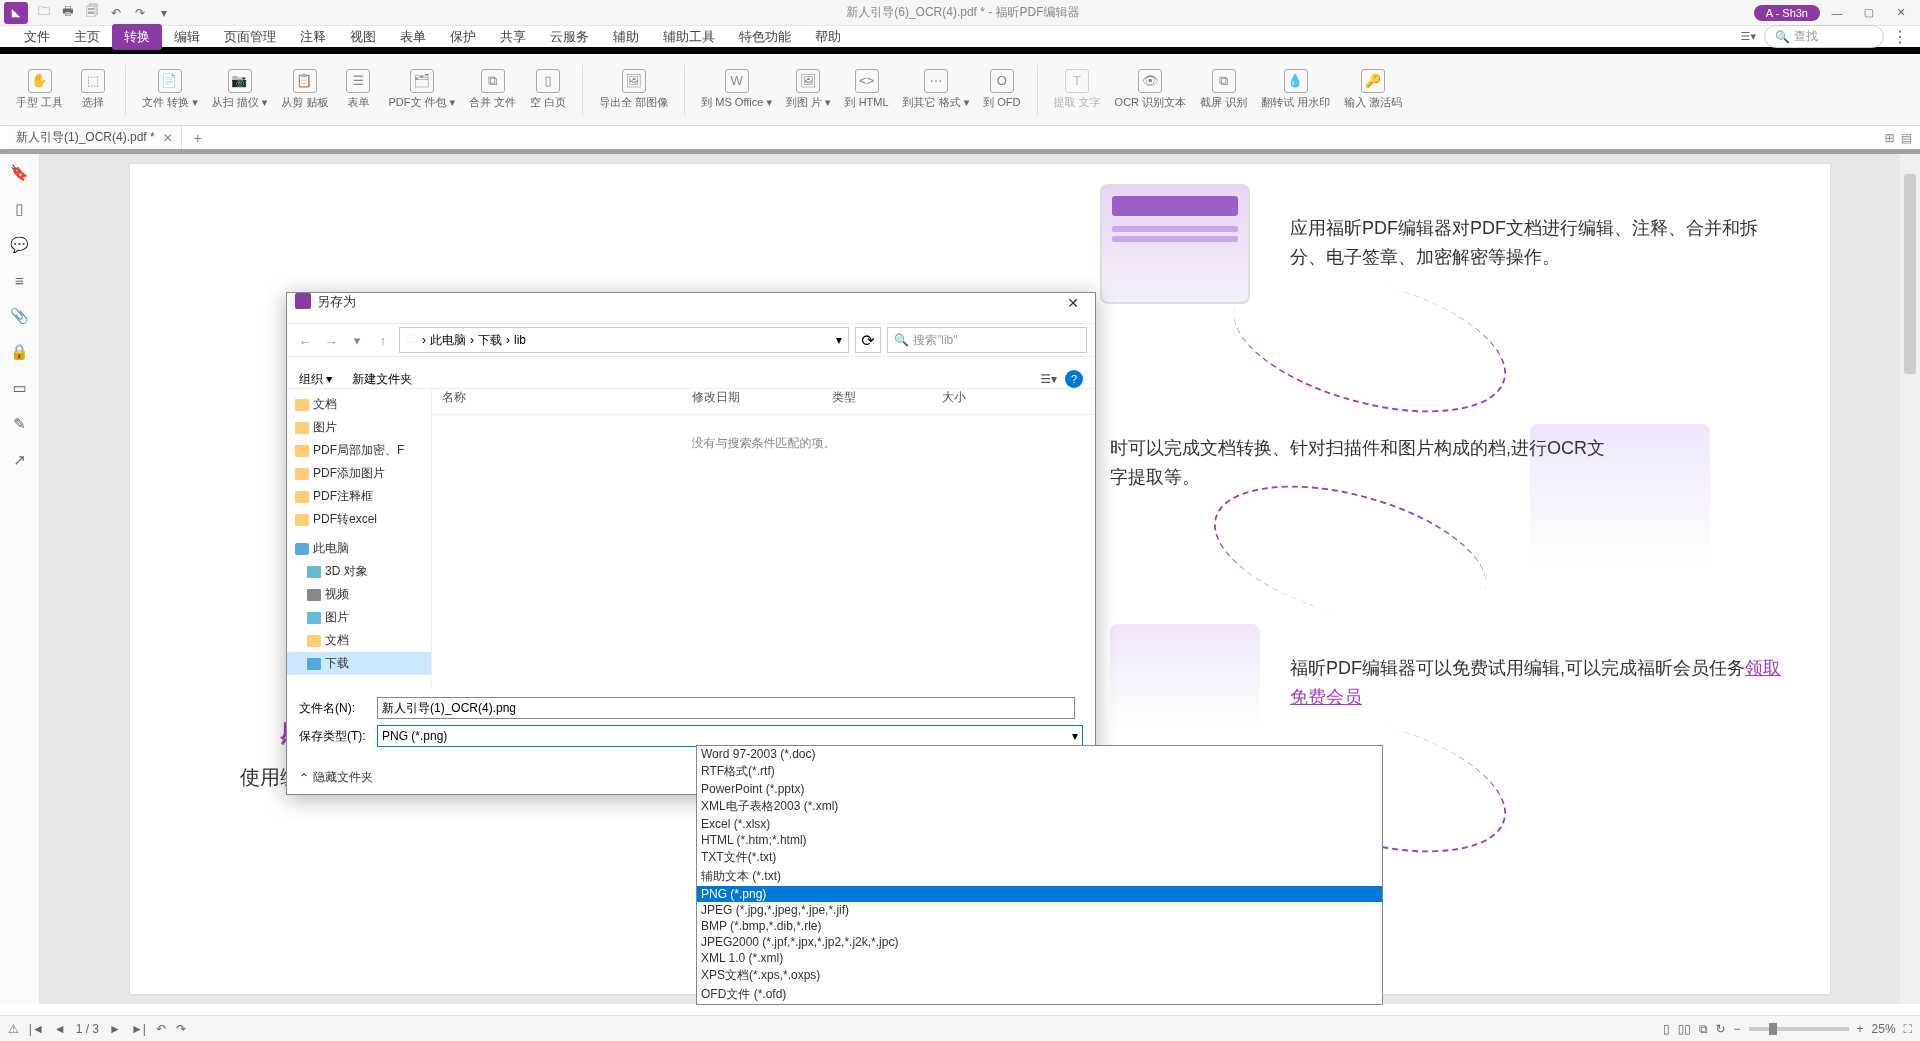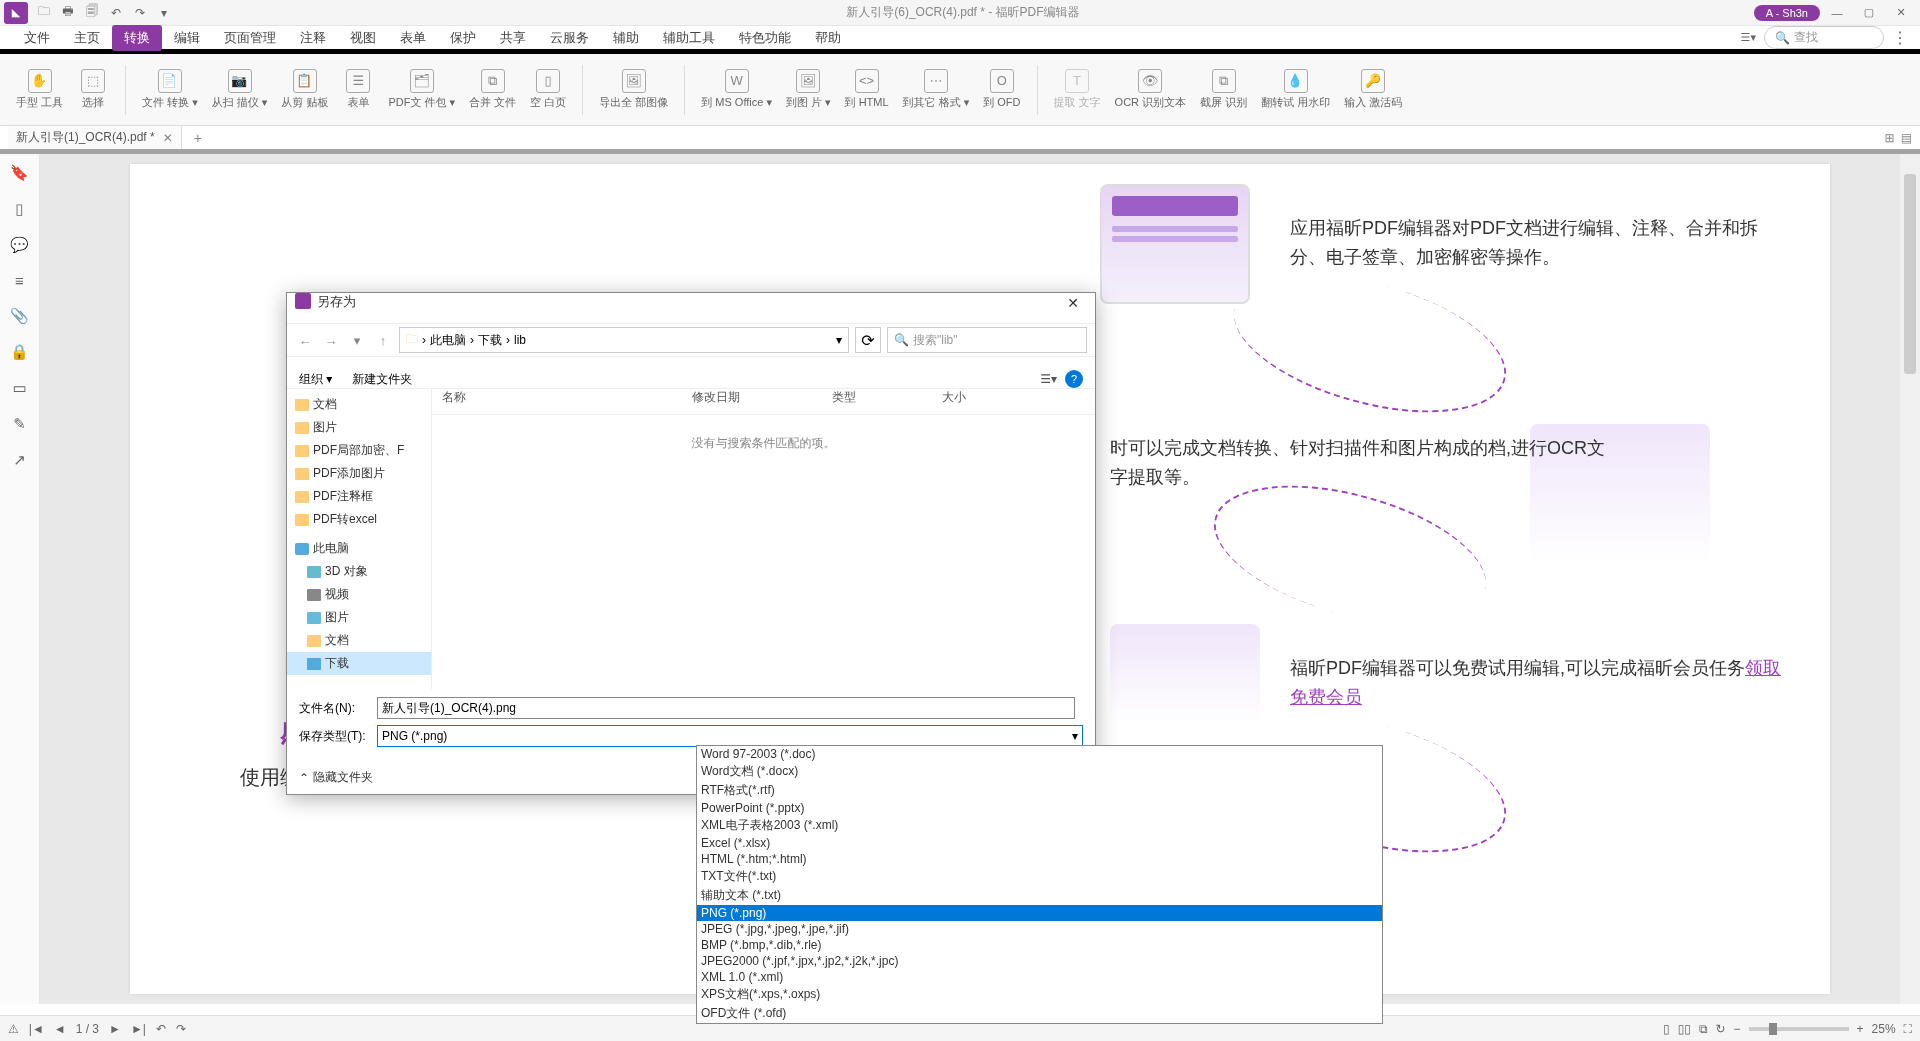--- a/index.html
+++ b/index.html
@@ -9,21 +9,21 @@
 .titlebar{height:26px;background:#f5f5f5;display:flex;align-items:center;padding:0 4px;border-bottom:1px solid #e5e5e5}
 .logo{width:24px;height:22px;background:#8b3aa3;border-radius:3px;margin-right:8px;display:flex;align-items:center;justify-content:center;color:#fff;font-size:11px}
 .qat{display:flex;gap:8px;align-items:center}
 .qat-ico{width:16px;height:16px;color:#666;font-size:12px;display:flex;align-items:center;justify-content:center}
 .title-text{flex:1;text-align:center;color:#888;font-size:12px}
 .title-right{display:flex;align-items:center;gap:2px}
 .user-badge{background:#8b3aa3;color:#fff;font-size:11px;padding:2px 12px;border-radius:10px}
 .win-btn{width:30px;height:20px;display:flex;align-items:center;justify-content:center;color:#666;font-size:11px}
 
 
-.menubar{height:28px;background:#fff;display:flex;align-items:center;padding:0 12px;border-bottom:5px solid #000000}
+.menubar{height:28px;background:#fff;display:flex;align-items:center;padding:0 12px;border-bottom:7px solid #000000}
 .menu-item{padding:4px 12px;font-size:13px;color:#444}
 .menu-item.active{background:#8b3aa3;color:#fff;border-radius:3px}
 .menu-right{margin-left:auto;display:flex;align-items:center;gap:8px}
 .search-box{border:1px solid #ccc;border-radius:12px;padding:2px 10px;display:flex;align-items:center;gap:4px;font-size:12px;color:#999;width:120px}
 
 
 .ribbon{height:72px;background:#f8f8f8;display:flex;align-items:center;padding:4px 12px;gap:6px;border-bottom:1px solid #ddd}
 .rb-item{display:flex;flex-direction:column;align-items:center;min-width:40px;padding:2px 4px;font-size:11px;color:#666;line-height:1.3}
 .rb-ico{width:24px;height:24px;border:1px solid #aaa;border-radius:3px;margin-bottom:2px;display:flex;align-items:center;justify-content:center;font-size:13px;color:#888}
 .rb-sep{width:1px;height:50px;background:#ddd;margin:0 6px}
@@ -419,21 +419,20 @@
       <span class="field-label">保存类型(T):</span>
       <div class="field-select">
         <span>PNG (*.png)</span>
         <span>▾</span>
       </div>
     </div>
   </div>
 
   <div class="dropdown">
     <div class="dd-item">Word 97-2003 (*.doc)</div>
-    <div class="dd-item">Word文档 (*.docx)</div>
     <div class="dd-item">RTF格式(*.rtf)</div>
     <div class="dd-item">PowerPoint (*.pptx)</div>
     <div class="dd-item">XML电子表格2003 (*.xml)</div>
     <div class="dd-item">Excel (*.xlsx)</div>
     <div class="dd-item">HTML (*.htm;*.html)</div>
     <div class="dd-item">TXT文件(*.txt)</div>
     <div class="dd-item">辅助文本 (*.txt)</div>
     <div class="dd-item sel">PNG (*.png)</div>
     <div class="dd-item">JPEG (*.jpg,*.jpeg,*.jpe,*.jif)</div>
     <div class="dd-item">BMP (*.bmp,*.dib,*.rle)</div>

